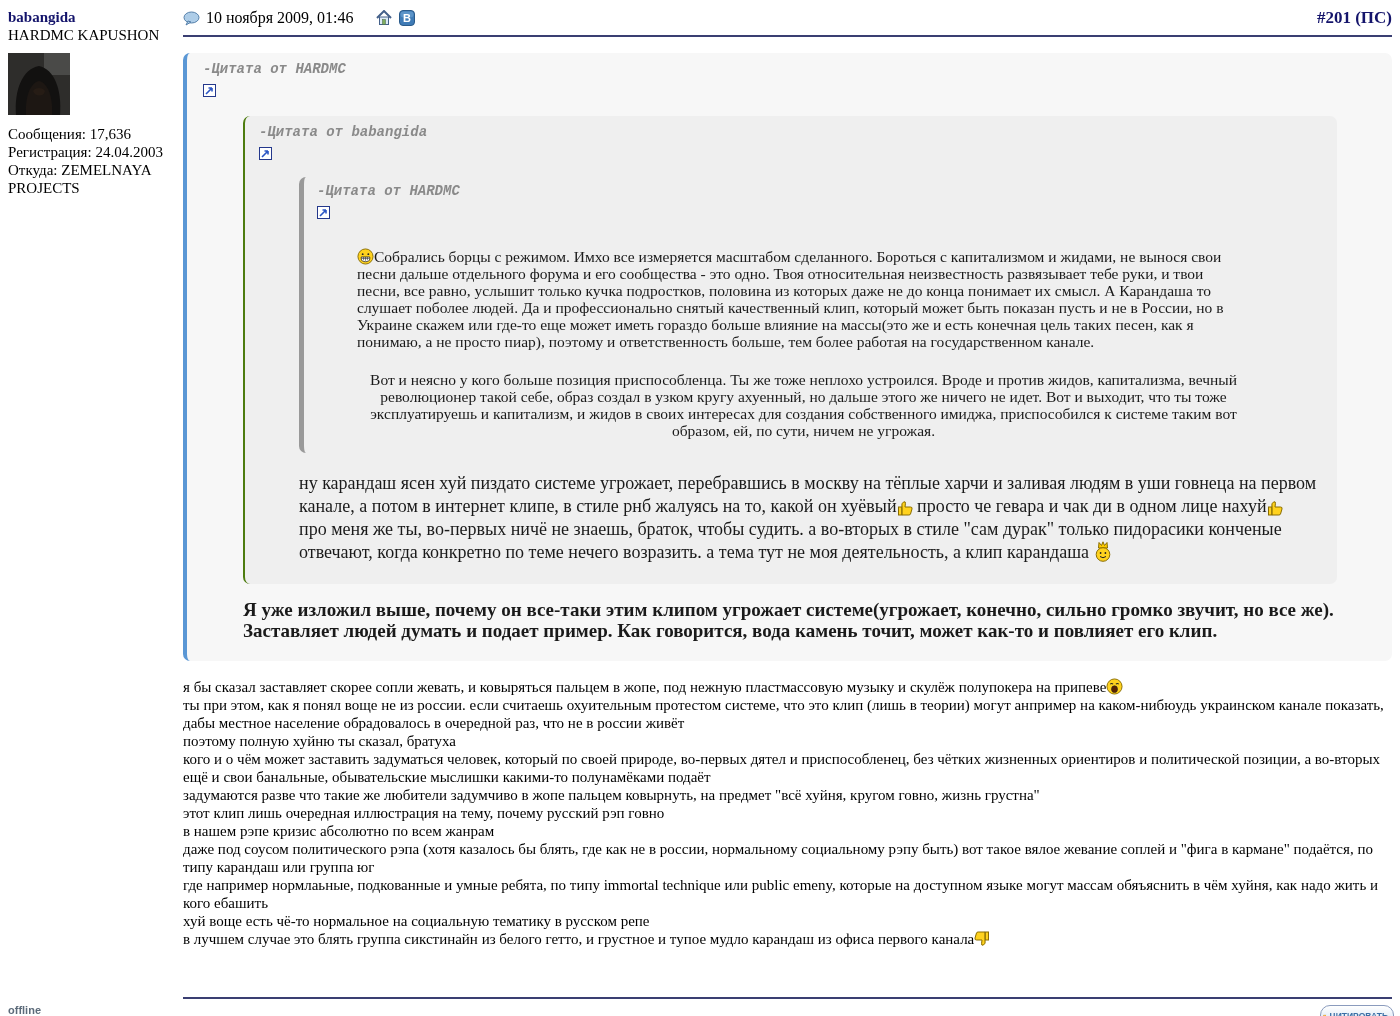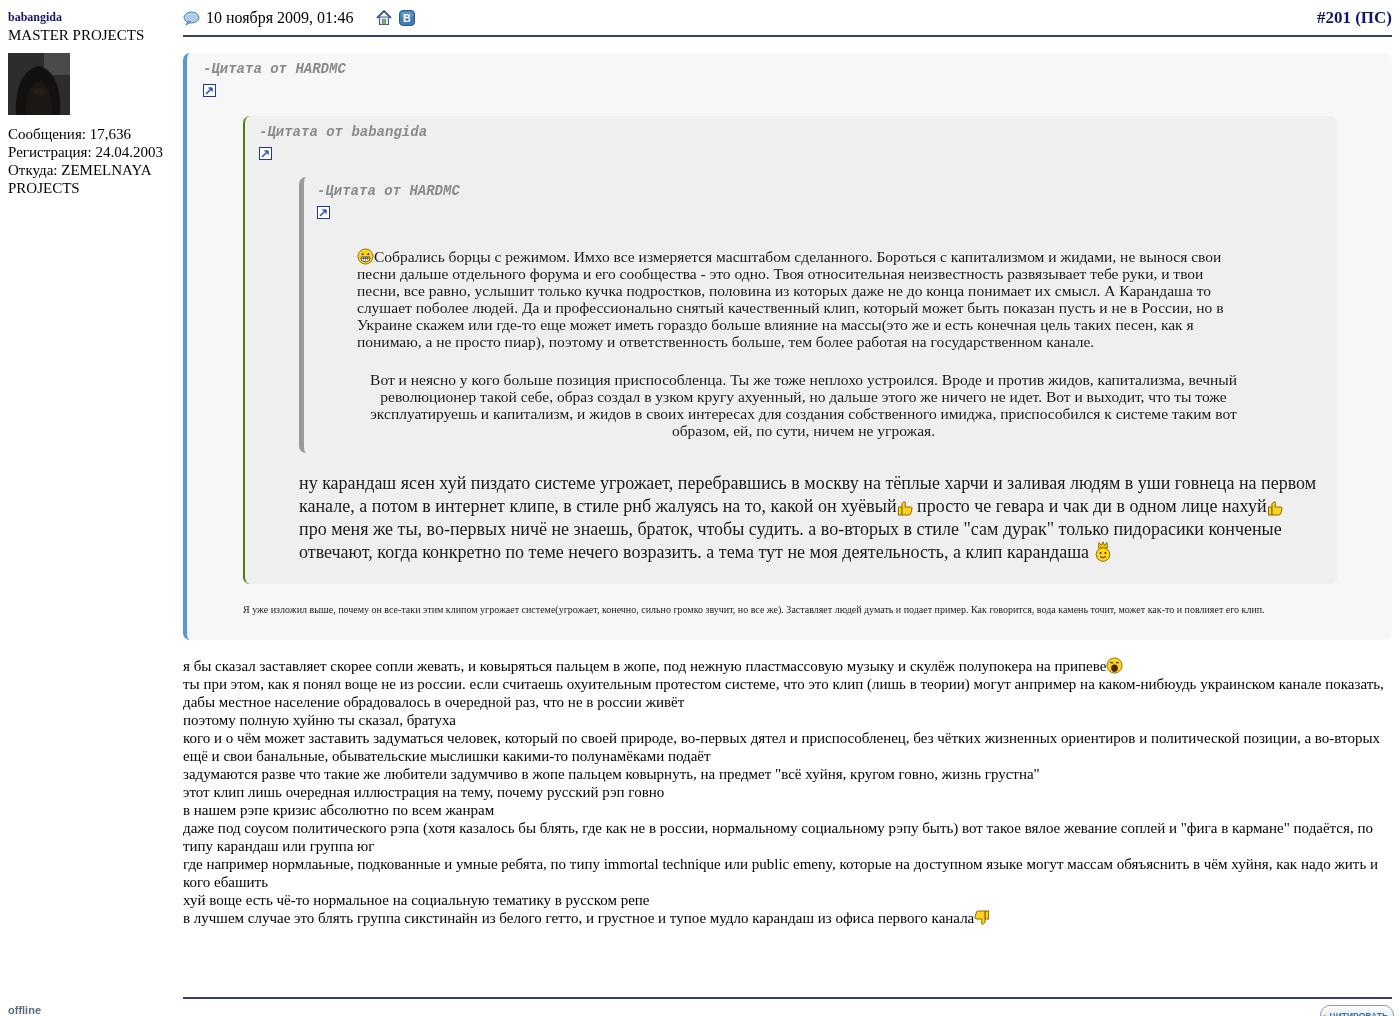--- a/index.html
+++ b/index.html
@@ -3,21 +3,21 @@
 <meta charset="utf-8">
 <style>
   html,body{margin:0;padding:0;}
   body{
     width:1400px;height:1016px;overflow:hidden;position:relative;
     background:#ffffff;color:#000;
     font-family:"Liberation Serif", serif;
   }
   
   .sidebar{position:absolute;left:8px;top:8px;width:170px;}
-  .username{font-size:12px;font-weight:bold;color:#14146b;line-height:18px;cursor:pointer;}
+  .username{font-size:15px;font-weight:bold;color:#14146b;line-height:18px;cursor:pointer;}
   .usertitle{font-size:15px;line-height:18px;margin-bottom:9px;}
   .avatar{width:62px;height:62px;display:block;margin:0 0 10px 0;}
   .stat{font-size:15px;line-height:18px;}
   .status{position:absolute;left:8px;top:1004px;font:bold 11px "Liberation Sans", sans-serif;color:#5c6b7a;}
   
   .main{position:absolute;left:183px;top:8px;width:1209px;}
   .post-header{display:flex;align-items:center;font-size:16px;height:20px;}
   .post-header .date{margin-left:6px;}
   .hicons{display:flex;align-items:center;margin-left:22px;gap:7px;}
   .spacer{flex:1;}
@@ -28,39 +28,39 @@
                border-radius:7px;padding:8px 8px 20px 16px;}
   .q-title{font-size:14px;font-weight:bold;font-style:italic;color:#8a8a8a;line-height:17px;font-family:Liberation Mono, monospace;}
   .q-link{display:inline-block;margin-top:5px;height:13px;cursor:pointer;}
   .quote-middle{margin:15px 47px 0 40px;background:#efefef;border-left:2px solid #4d7c0f;
                 border-radius:7px;padding:8px 10px 20px 14px;}
   .quote-inner{margin:13px 77px 0 40px;border-left:5px solid #999;
                border-radius:7px;padding:6px 0 14px 13px;}
   .q-para{margin:25px 0 0 40px;font-size:15.5px;line-height:17px;color:#1a1a1a;}
   .q-para.second{margin-top:21px;text-align:center;}
   .m-text{margin:19px 0 0 40px;font-size:18px;line-height:23px;color:#1a1a1a;}
-  .outer-text{margin:15px 0 0 40px;font-size:10px;line-height:21px;color:#1a1a1a;}
+  .outer-text{margin:15px 0 0 40px;font-size:19px;line-height:21px;color:#1a1a1a;font-weight:bold;}
   
   .body-text{margin-top:17px;font-size:15px;line-height:18px;}
   .body-text p{margin:0;}
   .emoji{display:inline-block;vertical-align:text-bottom;}
   
   .rule-bottom{position:absolute;left:183px;top:997px;width:1209px;border-top:2px solid #3a3f72;}
   .quote-btn{position:absolute;left:1320px;top:1005px;width:74px;height:22px;
              display:flex;align-items:center;gap:3px;padding:1px 5px 1px 2px;box-sizing:border-box;
              border:1px solid #8a9bbd;border-radius:10px;
              background:linear-gradient(#ffffff,#cfe0f2);
              font:bold 8.5px "Liberation Sans", sans-serif;color:#3a6ea5;cursor:pointer;}
 </style>
 </head>
 <body>
 
 <aside class="sidebar">
   <div class="username">babangida</div>
-  <div class="usertitle">MASTER PROJECTS</div>
+  <div class="usertitle">HARDMC KAPUSHON</div>
   <svg class="avatar" viewBox="0 0 62 62">
     <rect width="62" height="62" fill="#2e2d2b"></rect>
     <rect x="36" y="0" width="26" height="22" fill="#4a4a48"></rect>
     <path d="M8 62 C6 38 14 16 31 13 C46 16 54 36 52 62 Z" fill="#121110"></path>
     <path d="M18 62 C17 44 22 30 31 28 C40 30 45 44 44 62 Z" fill="#1d1713"></path>
     <path d="M25 38 C27 34 35 34 37 38 C36 44 27 44 25 38 Z" fill="#261c15"></path>
   </svg>
   <div class="stat">Сообщения: 17,636</div>
   <div class="stat">Регистрация: 24.04.2003</div>
   <div class="stat">Откуда: ZEMELNAYA PROJECTS</div>

